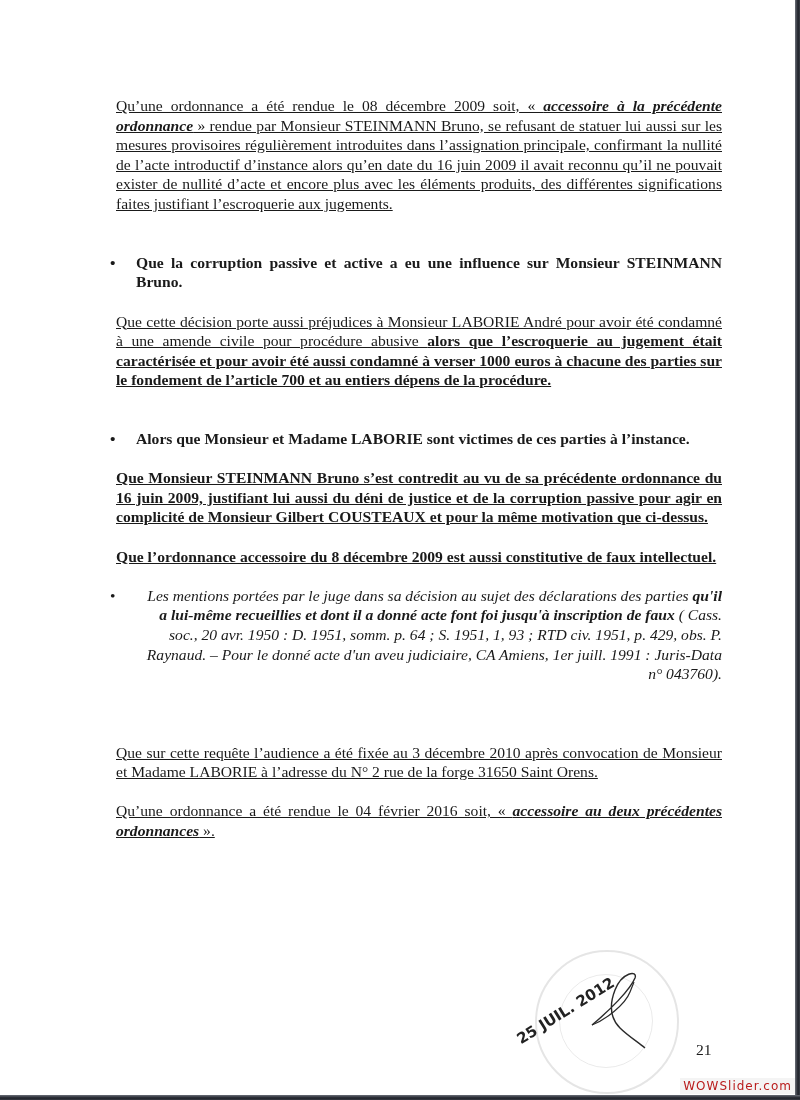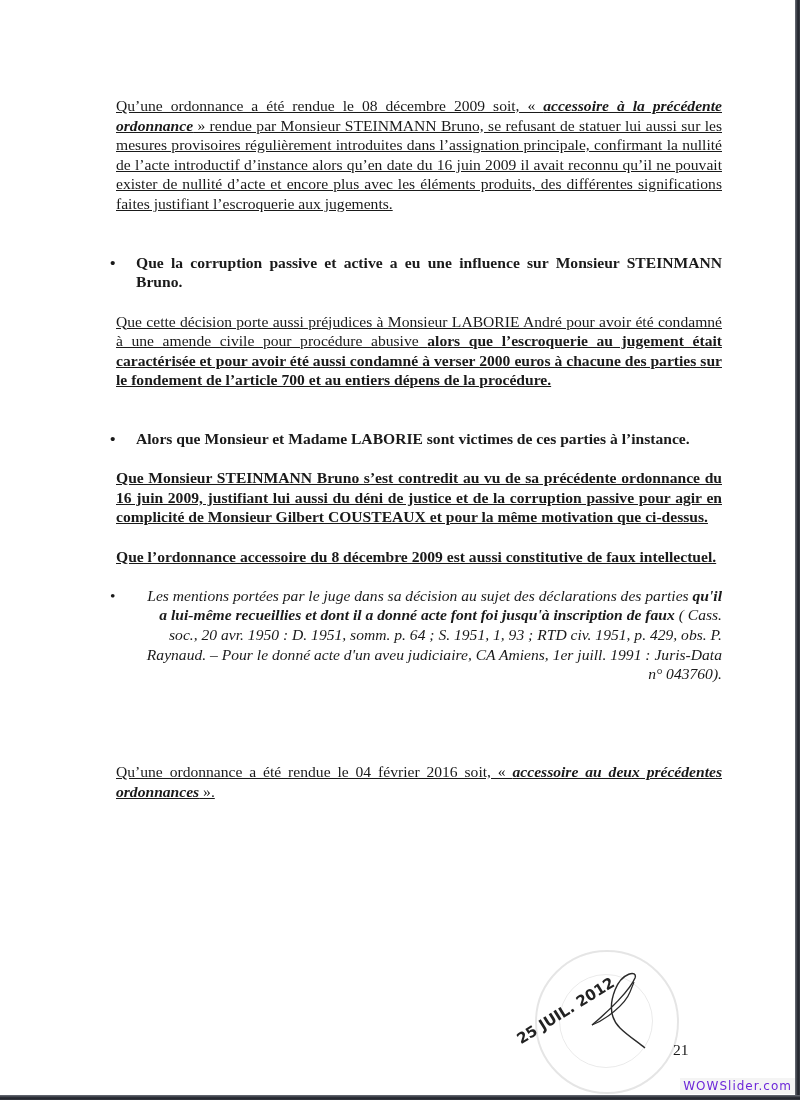--- a/index.html
+++ b/index.html
@@ -39,26 +39,26 @@
     border-radius: 50%; border: 1.5px solid #e8e8e8;
   }
   .stamp-date {
     position: absolute; left: 523px; top: 1030px;
     font-family: "DejaVu Sans", sans-serif; font-size: 15px; font-weight: bold;
     color: #222; transform: rotate(-32deg); transform-origin: left bottom;
     letter-spacing: 0px;
   }
   .signature { position: absolute; left: 590px; top: 970px; width: 80px; height: 80px; }
   .page-number {
-    position: absolute; left: 673px; top: 1041px; font-size: 15.6px;
+    position: absolute; left: 696px; top: 1041px; font-size: 15.6px;
   }
   .watermark {
     position: absolute; right: 5px; bottom: 6px; padding: 1px 3px;
     background: #f4f4f4; font-family: "DejaVu Sans", sans-serif; font-size: 12px;
-    letter-spacing: 1px; color: #6d28d9;
+    letter-spacing: 1px; color: #b91c1c;
   }
 </style>
 </head>
 <body>
 
 <div class="frame-right"></div>
 <div class="frame-bottom"></div>
 
 <div class="page">
 
@@ -68,21 +68,21 @@
   <div class="gap"></div>
   <div class="gap"></div>
 
   <div class="bullet-row b">
     <span class="bullet-dot">•</span>
     <span class="bullet-text">Que la corruption passive et active a eu une influence sur Monsieur STEINMANN Bruno.</span>
   </div>
   <div class="gap"></div>
 
   <p>
-    <span>Que cette décision porte aussi préjudices à Monsieur LABORIE André pour avoir été condamné à une amende civile pour procédure abusive </span><span class="b">alors que l’escroquerie au jugement était caractérisée et pour avoir été aussi condamné à verser 2000 euros à chacune des parties sur le fondement de l’article 700 et au entiers dépens de la procédure.</span>
+    <span>Que cette décision porte aussi préjudices à Monsieur LABORIE André pour avoir été condamné à une amende civile pour procédure abusive </span><span class="b">alors que l’escroquerie au jugement était caractérisée et pour avoir été aussi condamné à verser 1000 euros à chacune des parties sur le fondement de l’article 700 et au entiers dépens de la procédure.</span>
   </p>
   <div class="gap"></div>
   <div class="gap"></div>
 
   <div class="bullet-row b">
     <span class="bullet-dot">•</span>
     <span class="bullet-text">Alors que Monsieur et Madame LABORIE sont victimes de ces parties à l’instance.</span>
   </div>
   <div class="gap"></div>
 
@@ -97,20 +97,21 @@
     <span class="bullet-text italic-block">
       <span>Les mentions portées par le juge dans sa décision au sujet des déclarations des parties </span><span class="b">qu'il a lui-même recueillies et dont il a donné acte font foi jusqu'à inscription de faux</span><span> ( Cass. soc., 20 avr. 1950 : D. 1951, somm. p. 64 ; S. 1951, 1, 93 ; RTD civ. 1951, p. 429, obs. P. Raynaud. – Pour le donné acte d'un aveu judiciaire,  CA Amiens, 1er juill. 1991 : Juris-Data n° 043760).</span>
     </span>
   </div>
   <div class="gap"></div>
 
   <div class="gap"></div>
 
   <div class="gap"></div>
 
+  <p>Que sur cette requête l’audience a été fixée au 3 décembre 2010 après convocation de Monsieur et Madame LABORIE à l’adresse du N° 2 rue de la forge 31650 Saint Orens.</p>
   <div class="gap"></div>
 
   <p>
     <span>Qu’une ordonnance a été rendue le 04 février 2016 soit, « </span><span class="bi">accessoire au deux précédentes ordonnances</span><span> ».</span>
   </p>
   <div class="gap"></div>
 
 </div>
 
 <div class="stamp-seal"></div>

